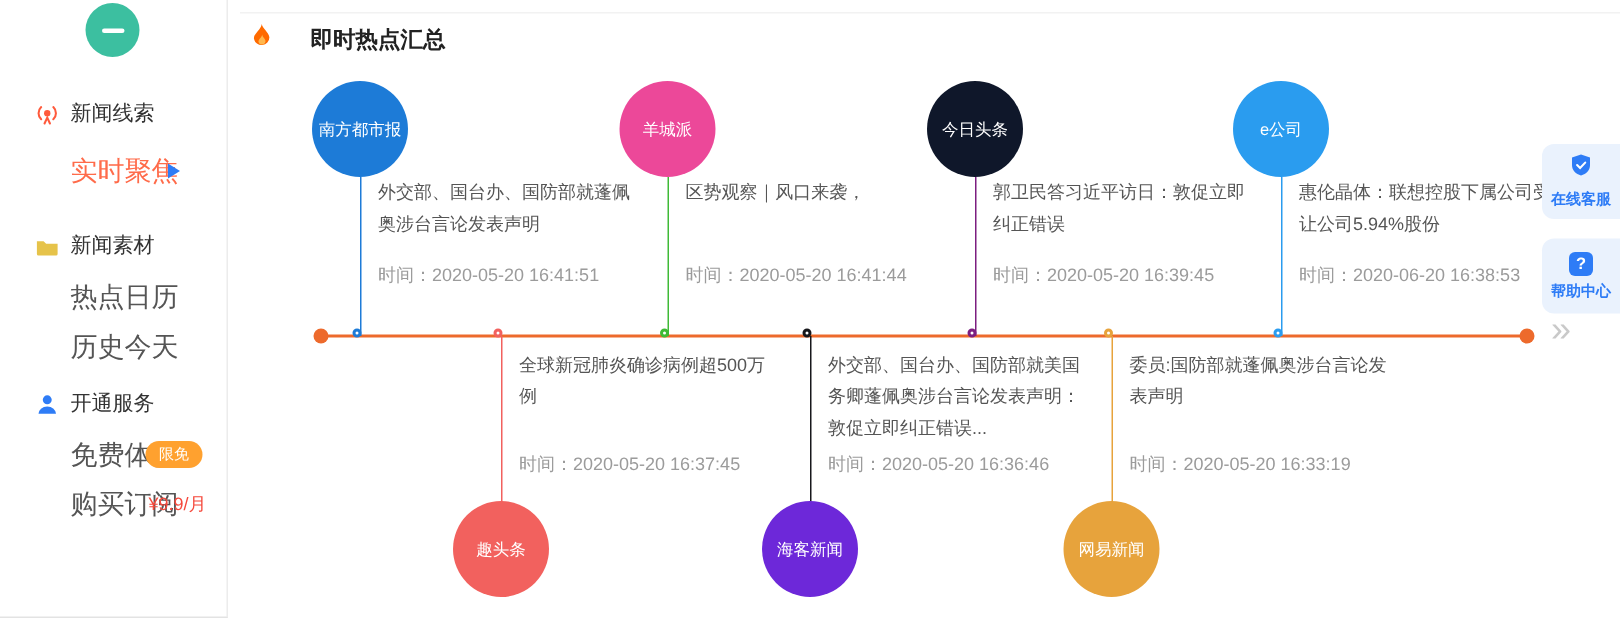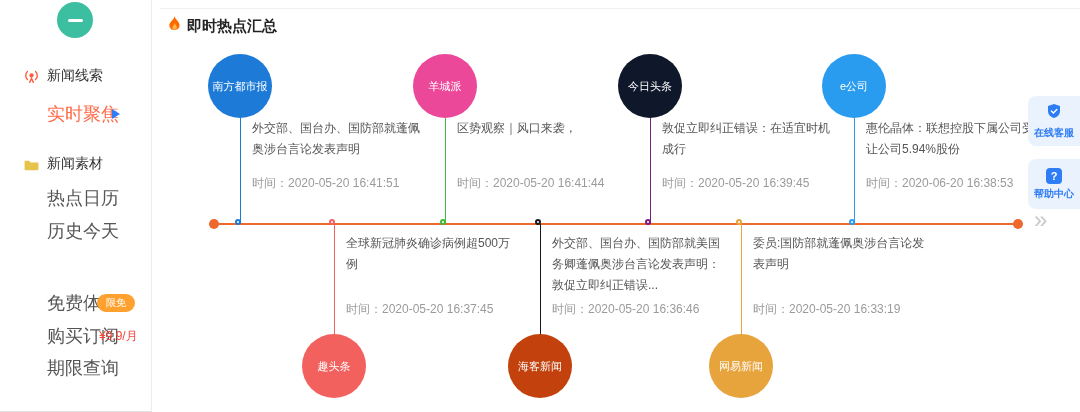--- a/index.html
+++ b/index.html
@@ -24,21 +24,21 @@
   .play-tri { position:absolute; left:112px; width:0; height:0;
               border-top:5px solid transparent; border-bottom:5px solid transparent;
               border-left:8px solid #1E88E5; }
   .pill-badge { position:absolute; left:97px; font-size:10px; color:#fff;
                 padding:2px 9px; border-radius:9px; white-space:nowrap; }
   .price-tag { position:absolute; left:99px; font-size:12px; white-space:nowrap; }
 
   
   .main-topline { position:absolute; left:160px; top:8px; width:920px; height:1px; background:#f2f2f2; }
   .panel-title { position:absolute; left:168px; top:16px; display:flex; align-items:center; gap:6px; }
-  .panel-title .t-text { font-size:15px; font-weight:bold; color:#222; }
+  .panel-title .t-text { font-size:15px; font-weight:bold; color:#222;margin-left:20px; }
 
   
   .tl-line { position:absolute; left:214px; top:223px; width:804px; height:2px; z-index:1; }
   .tl-endpoint { position:absolute; top:219px; width:10px; height:10px; border-radius:50%; z-index:3; }
   .tl-endpoint.ep-left  { left:209px; }
   .tl-endpoint.ep-right { left:1013px; }
 
   .tl-item { position:absolute; top:0; width:0; height:412px; }
   .src-circle { position:absolute; left:-32px; width:64px; height:64px; border-radius:50%;
                 display:flex; align-items:center; justify-content:center; cursor:pointer; z-index:2; }
@@ -107,34 +107,40 @@
   </div>
 
   <div class="side-row sub" style="top:221px">
     <span class="s-label">历史今天</span>
   </div>
 
   <div class="side-row sub" style="top:188px">
     <span class="s-label">热点日历</span>
   </div>
 
+  <div class="side-row" style="top:259px">
+    <span class="s-icon">
+      <svg width="17" height="17" viewBox="0 0 16 16">
+        <circle cx="8" cy="5.2" r="2.8" fill="#2E7CF6"></circle>
+        <path d="M2.5 14 a5.5 4.6 0 0 1 11 0 Z" fill="#2E7CF6"></path>
+      </svg>
+    </span>
+    <span class="s-label">开通服务</span>
+  </div>
 
   <div class="side-row sub" style="top:293px">
     <span class="s-label">免费体验</span>
     <span class="pill-badge" style="background-color: rgb(255, 161, 47);">限免</span>
   </div>
 
   <div class="side-row sub" style="top:326px">
     <span class="s-label">购买订阅</span>
     <span class="price-tag" style="color: rgb(245, 72, 59);">¥9.9/月</span>
   </div>
 
-  <div class="side-row sub" style="top:358px">
-    <span class="s-label">期限查询</span>
-  </div>
 </aside>
 
 <div class="main-topline"></div>
 
 <div class="panel-title">
   <span>
     <svg width="13" height="16" viewBox="0 0 13 16">
       <path d="M6.5 0 C7 3.2 11 5.2 11.6 8.8 A5.2 5.2 0 0 1 1.3 9.8 C1 6.2 6 4.2 6.5 0 Z" fill="#FF6A00"></path>
       <path d="M6.8 7 C7 9 9 9.8 9 11.5 A2.4 2.4 0 0 1 4.3 12 C4.2 10 6.6 9 6.8 7 Z" fill="#FFB74D"></path>
     </svg>
@@ -172,34 +178,34 @@
   <div class="src-circle" style="background-color: #ec4899;">
     <span class="src-label">羊城派</span>
   </div>
   <div class="news-text">区势观察｜风口来袭，</div>
   <div class="news-time">时间：2020-05-20 16:41:44</div>
 </div>
 
 <div class="tl-item bottom" style="left:540px">
   <div class="connector" style="background-color: rgb(23, 23, 27);"></div>
   <div class="node" style="border-color: rgb(23, 23, 27);"></div>
-  <div class="src-circle" style="background-color: #c2410c;">
+  <div class="src-circle" style="background-color: #6d28d9;">
     <span class="src-label">海客新闻</span>
   </div>
   <div class="news-text">外交部、国台办、国防部就美国务卿蓬佩奥涉台言论发表声明：敦促立即纠正错误...</div>
   <div class="news-time">时间：2020-05-20 16:36:46</div>
 </div>
 
 <div class="tl-item top" style="left:650px">
   <div class="connector" style="background-color: rgb(124, 30, 128);"></div>
   <div class="node" style="border-color: rgb(124, 30, 128);"></div>
   <div class="src-circle" style="background-color: #0f172a;">
     <span class="src-label">今日头条</span>
   </div>
-  <div class="news-text">敦促立即纠正错误：在适宜时机成行</div>
+  <div class="news-text">郭卫民答习近平访日：敦促立即纠正错误</div>
   <div class="news-time">时间：2020-05-20 16:39:45</div>
 </div>
 
 <div class="tl-item bottom" style="left:741px">
   <div class="connector" style="background-color: rgb(231, 163, 60);"></div>
   <div class="node" style="border-color: rgb(231, 163, 60);"></div>
   <div class="src-circle" style="background-color: rgb(231, 163, 60);">
     <span class="src-label">网易新闻</span>
   </div>
   <div class="news-text">委员:国防部就蓬佩奥涉台言论发表声明</div>

